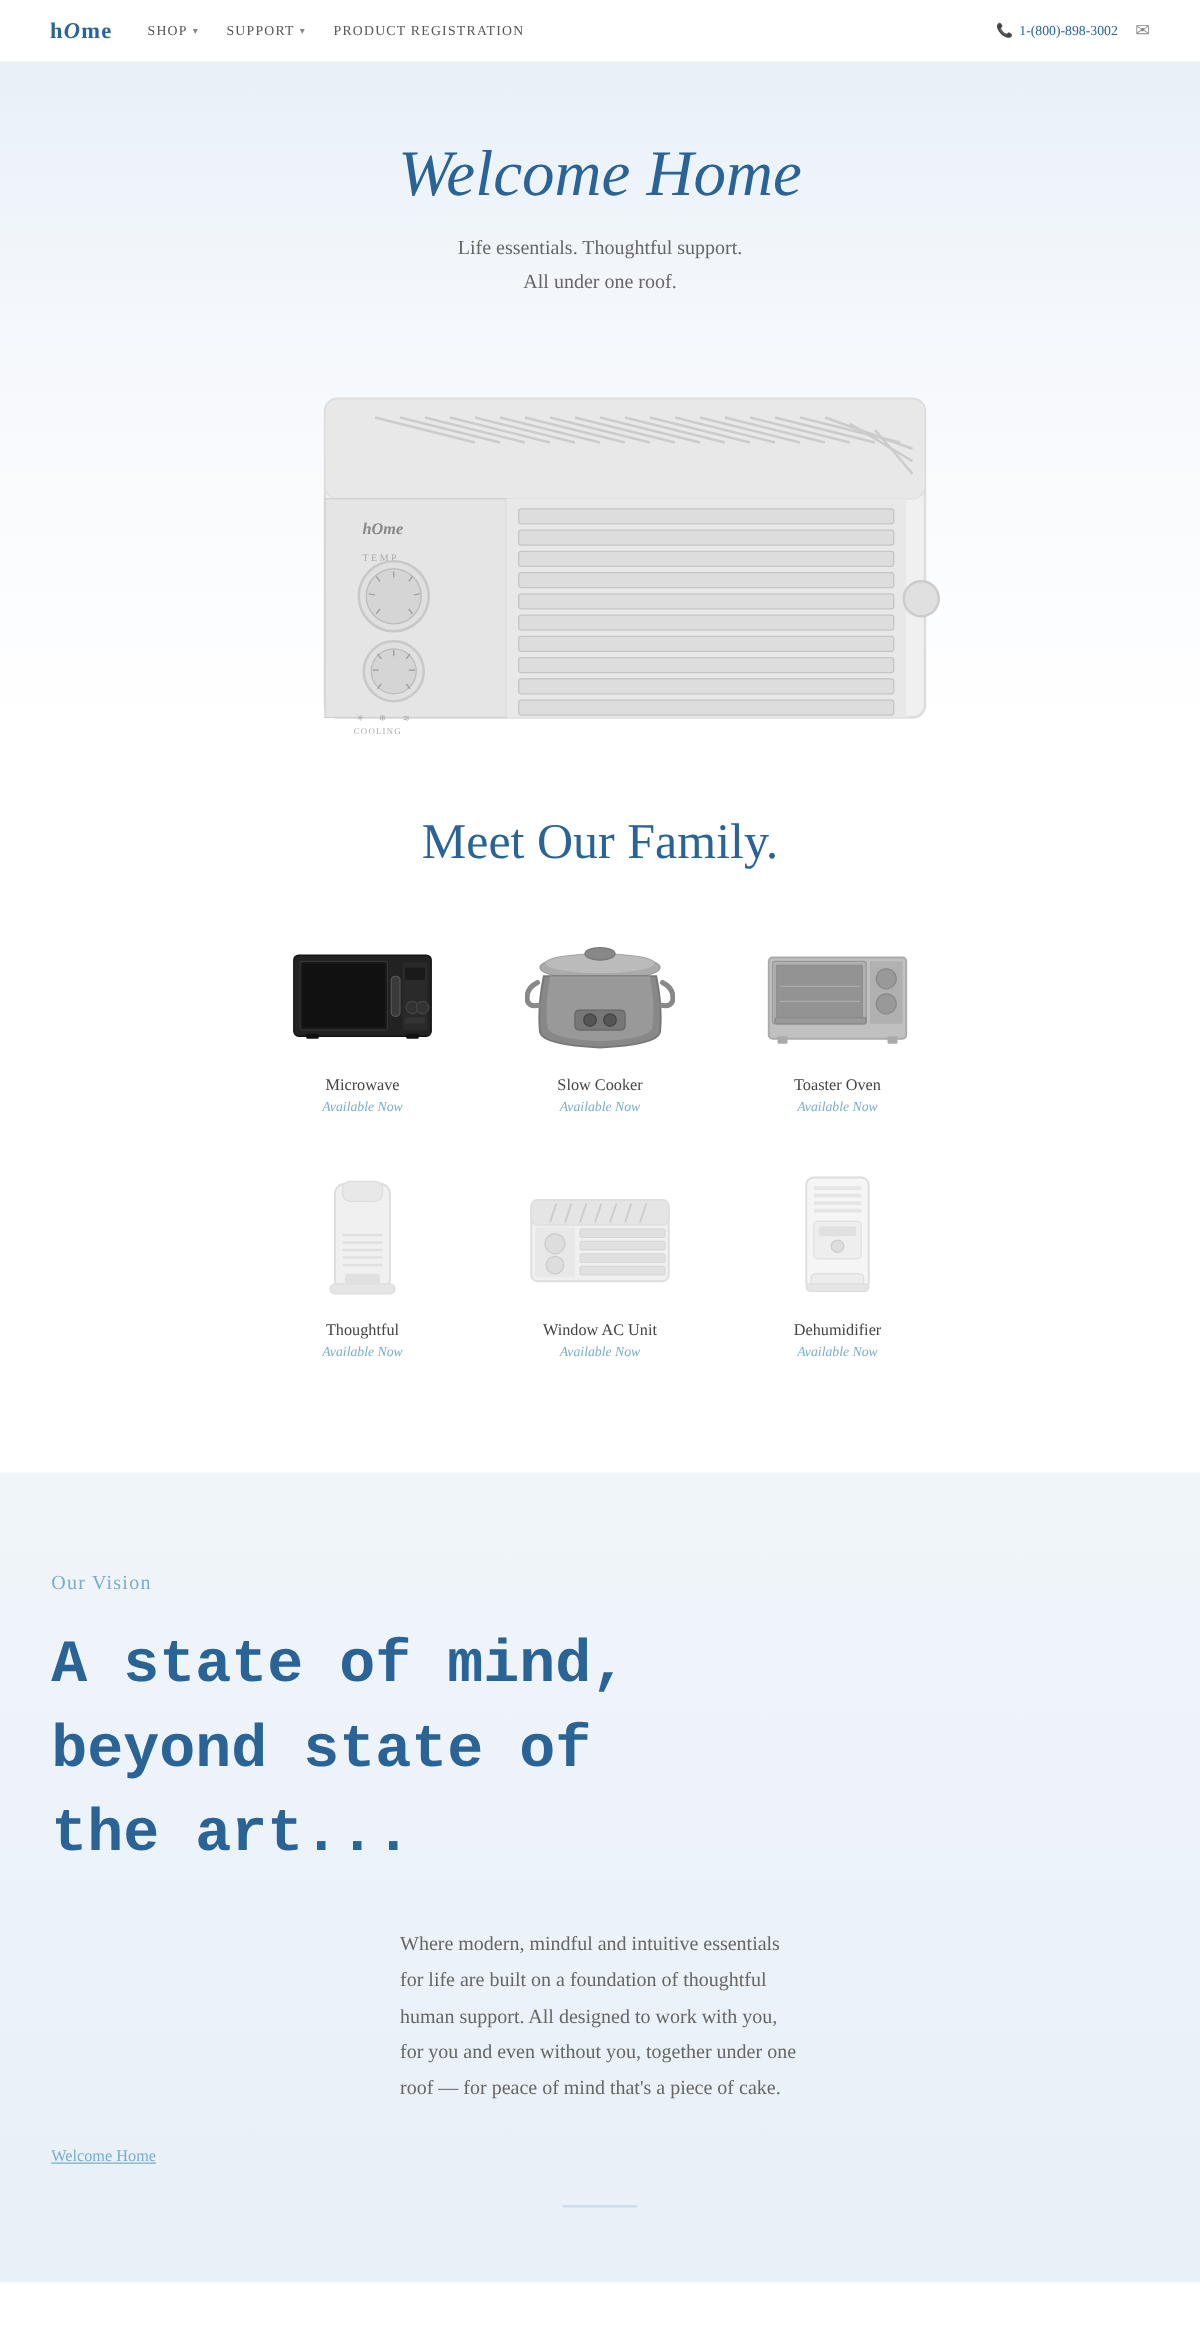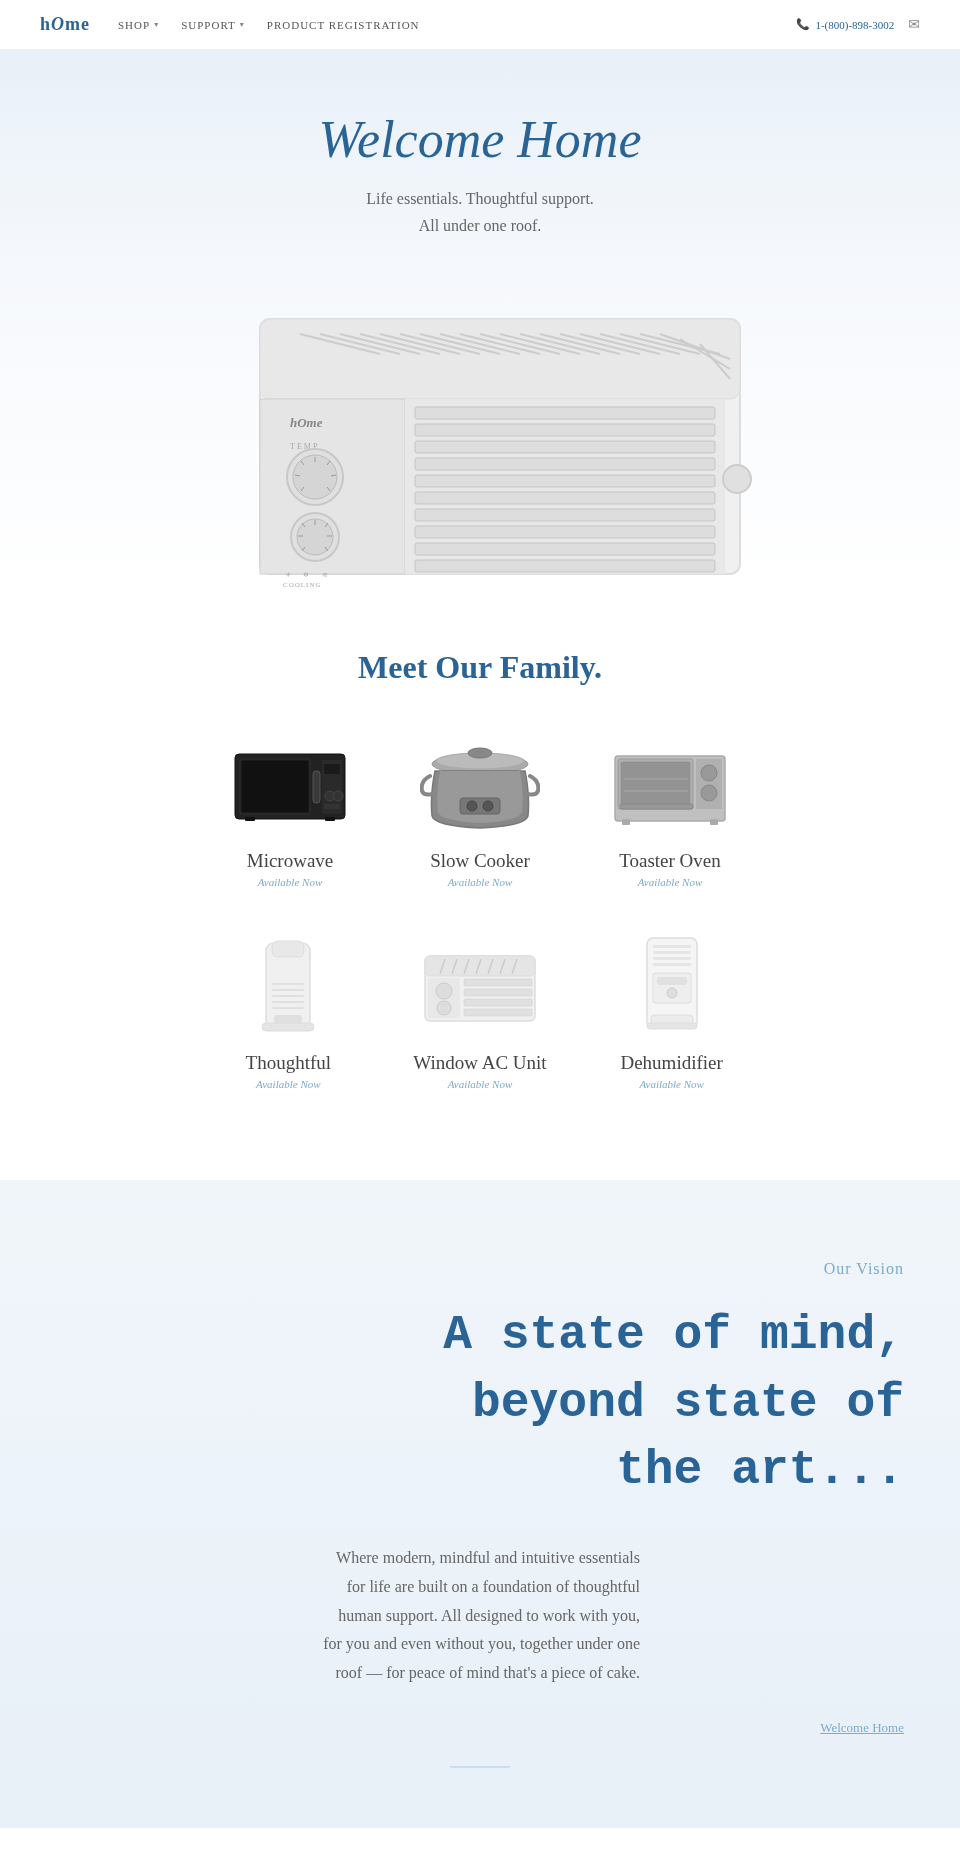--- a/index.html
+++ b/index.html
@@ -39,38 +39,38 @@
       display: flex; justify-content: center;
       padding-bottom: 0;
     }
 
     
     .meet-family {
       text-align: center;
       padding: 60px 40px 40px;
       background: #fff;
     }
-    .meet-title { font-size: 32px; color: #2a6496; font-weight: bold; margin-bottom: 50px; }
+    .meet-title { font-size: 40px; color: #2a6496; font-weight: normal; margin-bottom: 50px; }
 
     .products-grid {
       display: flex;
       justify-content: center;
       gap: 60px;
       margin-bottom: 50px;
     }
     .product-item { text-align: center; cursor: pointer; }
     .product-image { width: 130px; height: 100px; display: flex; align-items: center; justify-content: center; margin: 0 auto 14px; }
-    .product-name { font-size: 19px; color: #444; margin-bottom: 4px; }
+    .product-name { font-size: 13px; color: #444; margin-bottom: 4px; }
     .product-status { font-size: 11px; color: #7aaccc; font-style: italic; }
 
     
     .vision {
       background: linear-gradient(180deg, #f0f5fa 0%, #e8f0f8 100%);
-      text-align: right;
-      padding: 80px 56px 60px;
+      text-align: left;
+      padding: 80px 41px 60px;
     }
     .vision-label { font-size: 16px; color: #7aaccc; margin-bottom: 24px; letter-spacing: 1px; }
     .vision-title { font-size: 48px; color: #2a6496; font-weight: bold; line-height: 1.4; margin-bottom: 40px; font-family: 'Courier New', monospace; }
     .vision-text { font-size: 16px; color: #666; line-height: 1.8; max-width: 320px; margin: 0 auto 30px; }
     .vision-cta { font-size: 13px; color: #7aaccc; cursor: pointer; text-decoration: underline; }
     .divider { width: 60px; height: 2px; background: #cde; margin: 30px auto 0; }
     
     
     
     

